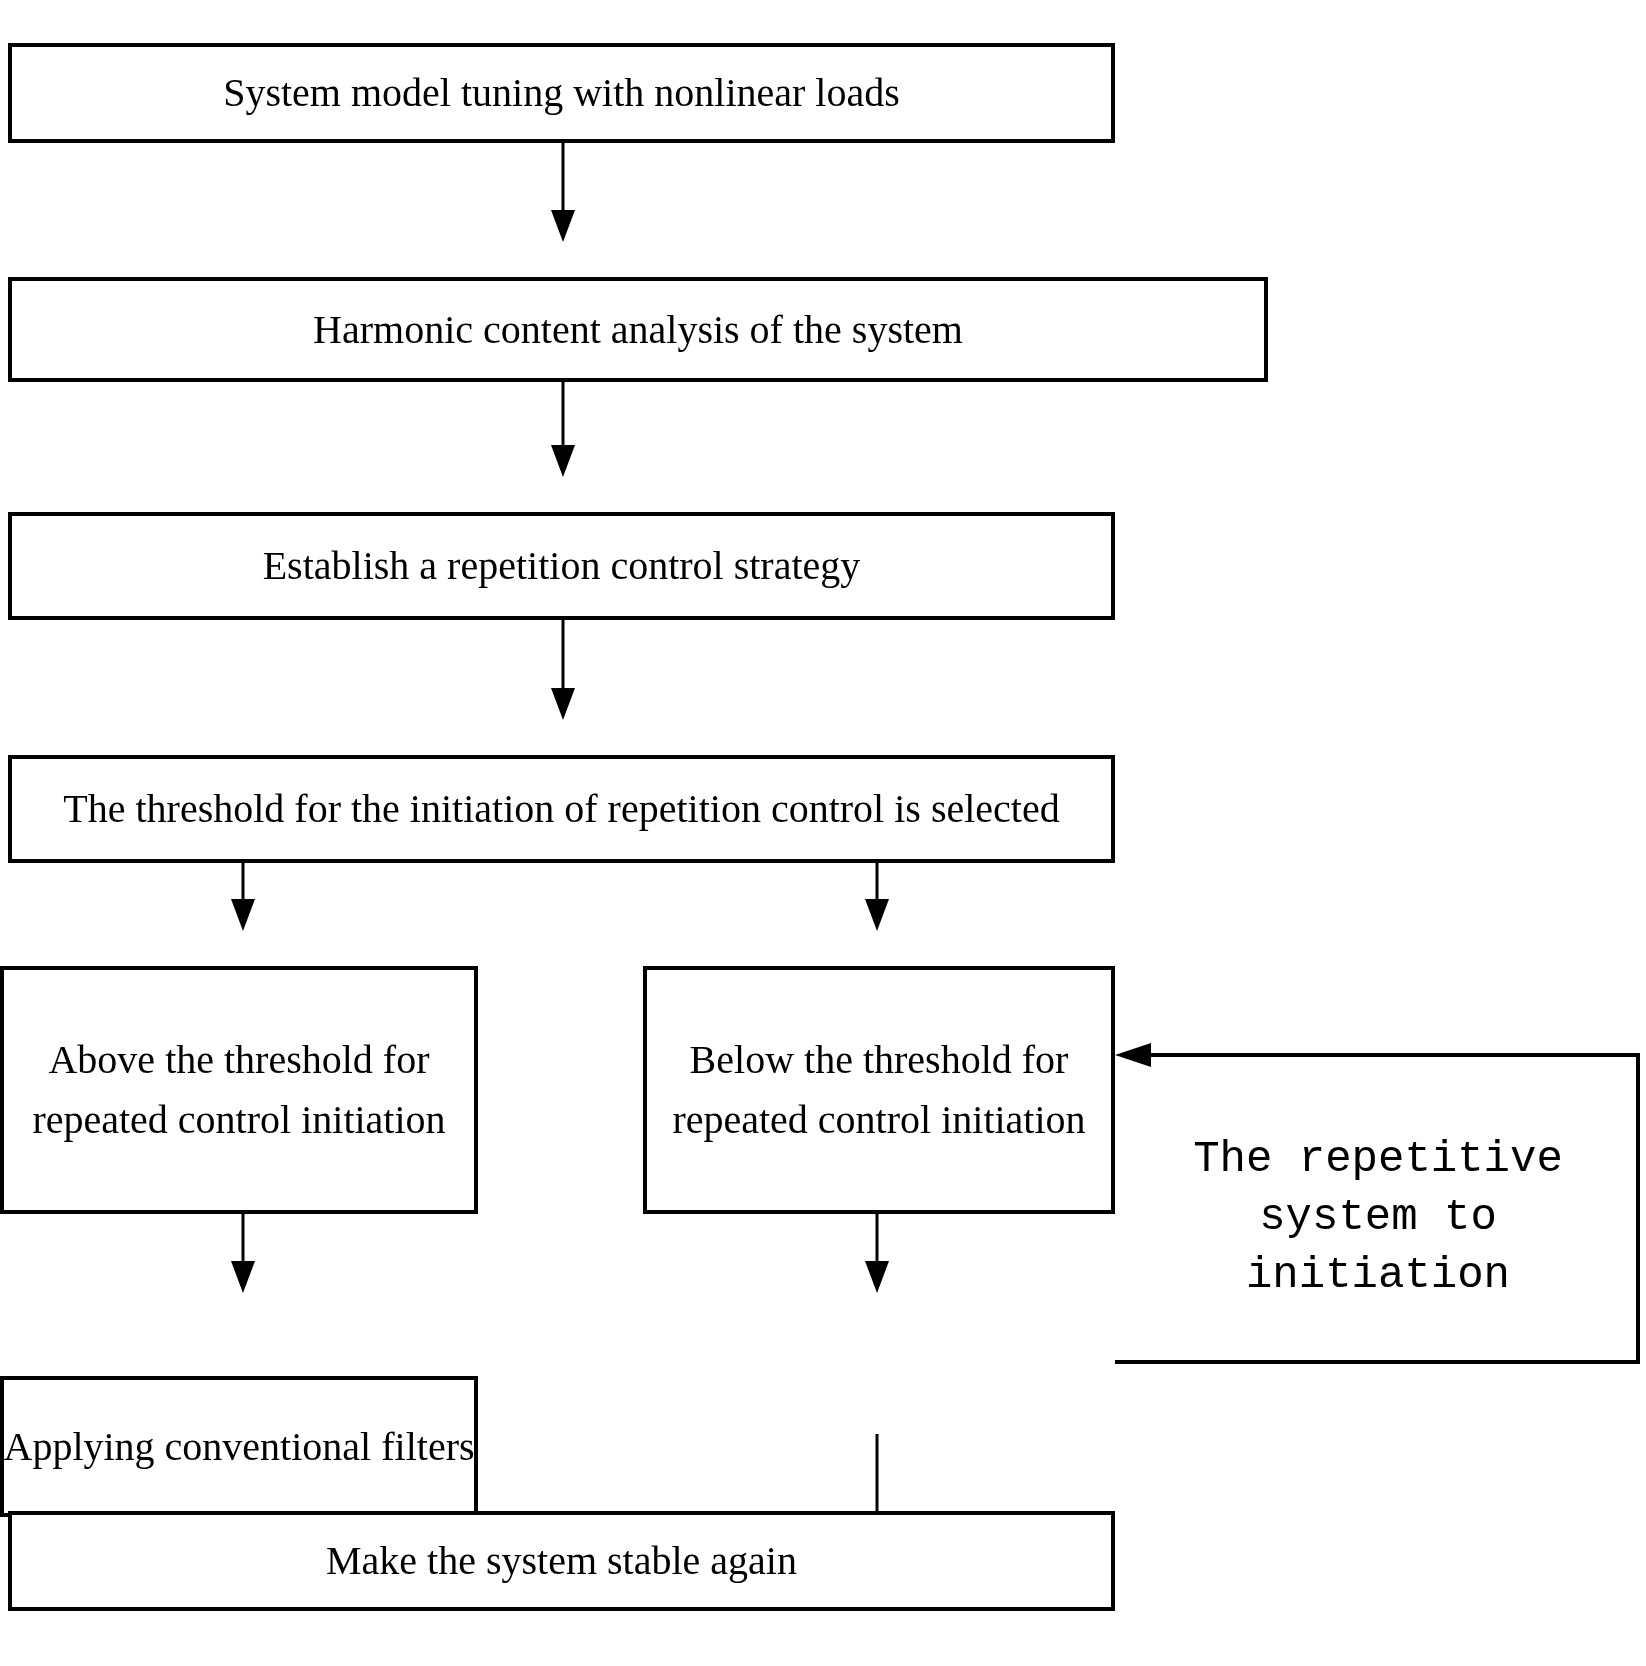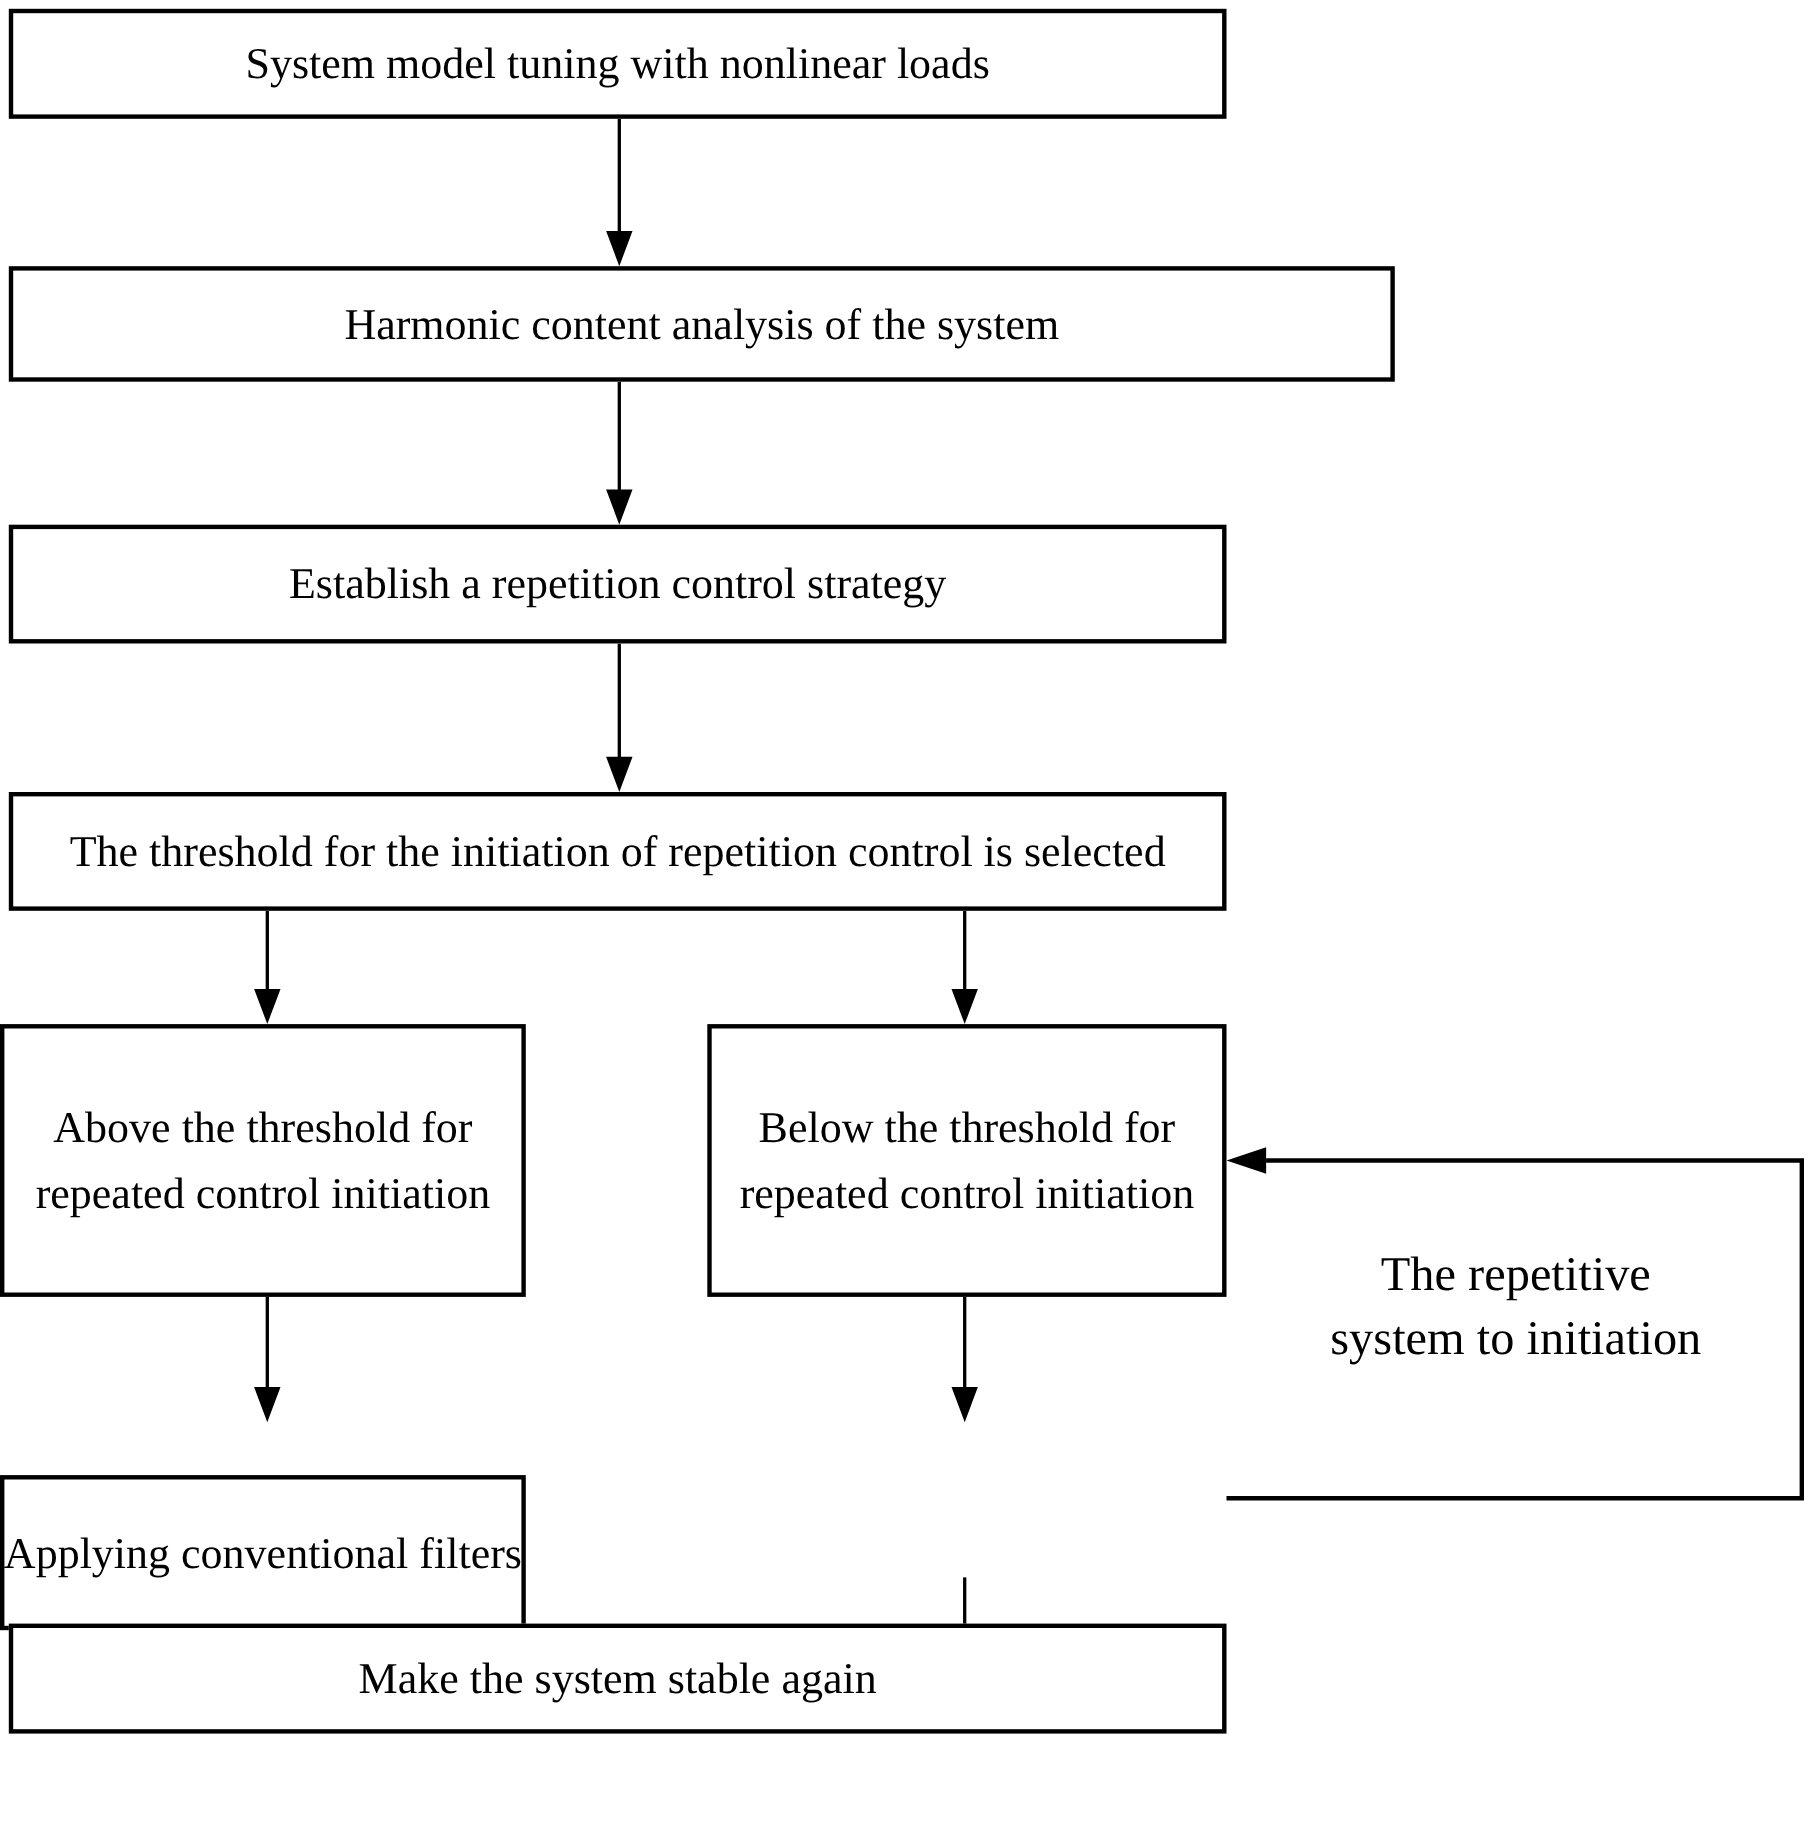--- a/index.html
+++ b/index.html
@@ -10,26 +10,26 @@
     font-family:"Liberation Serif","DejaVu Serif",serif; color:var(--text,#000);
   }
   .connector-layer { position:absolute; left:0; top:0; width:1646px; height:1666px; }
   .edge  { stroke:var(--stroke,#000); stroke-width:3; fill:none; }
   .loop  { stroke:var(--stroke,#000); stroke-width:4; fill:none; }
   .head  { fill:var(--stroke,#000); stroke:none; }
   .node {
     position:absolute; box-sizing:border-box;
     border:4px solid var(--stroke,#000); background:var(--fill,#fff);
     display:flex; flex-direction:column; align-items:center; justify-content:center;
-    text-align:center; font-size:40px; line-height:1.5;
+    text-align:center; font-size:40px; line-height:1.5;margin-top:35px;
   }
   .node .oneline { white-space:nowrap; }
   .annotation {
     position:absolute; left:1148px; top:1130px; width:460px;
-    text-align:center; font-size:44px; line-height:58px;
+    text-align:center; font-size:44px; line-height:58px;font-family:Liberation Mono, monospace;
   }
 </style>
 </head>
 <body>
 
 <div class="stage">
 
   <svg class="connector-layer" viewBox="0 0 1646 1666" xmlns="http://www.w3.org/2000/svg">
     <g>
       <line class="edge" x1="563" y1="108" x2="563" y2="212"></line>

